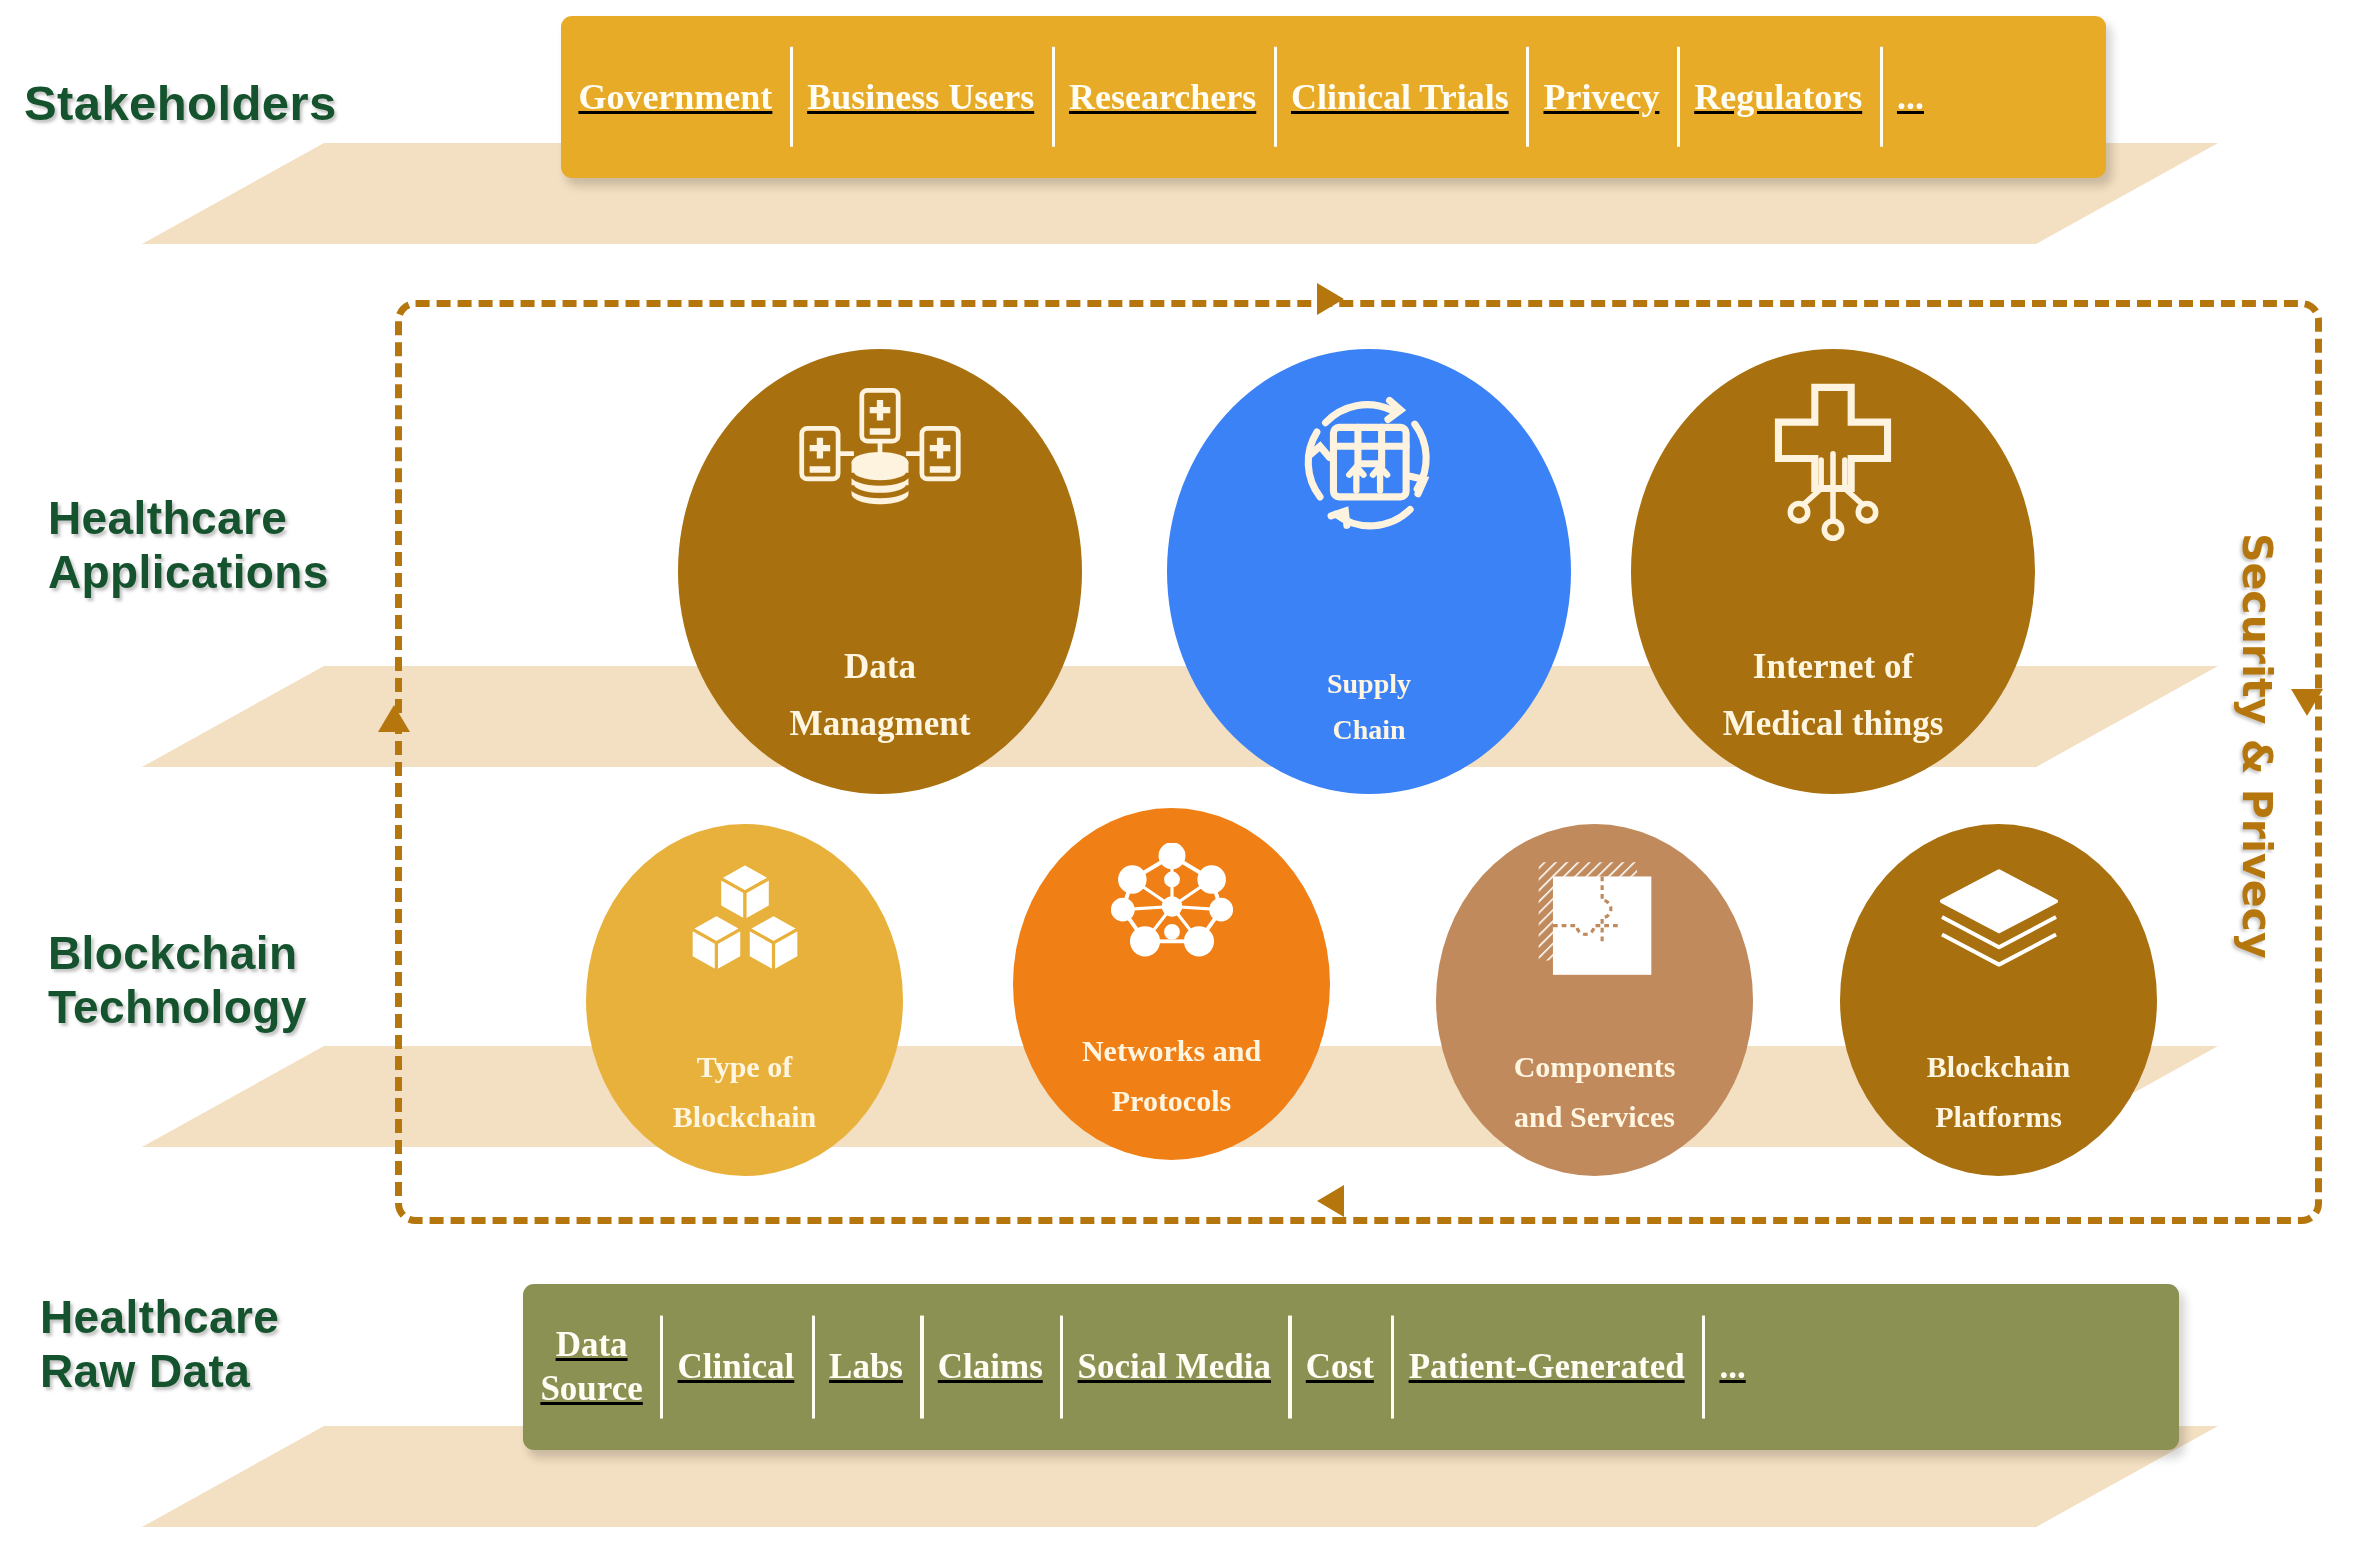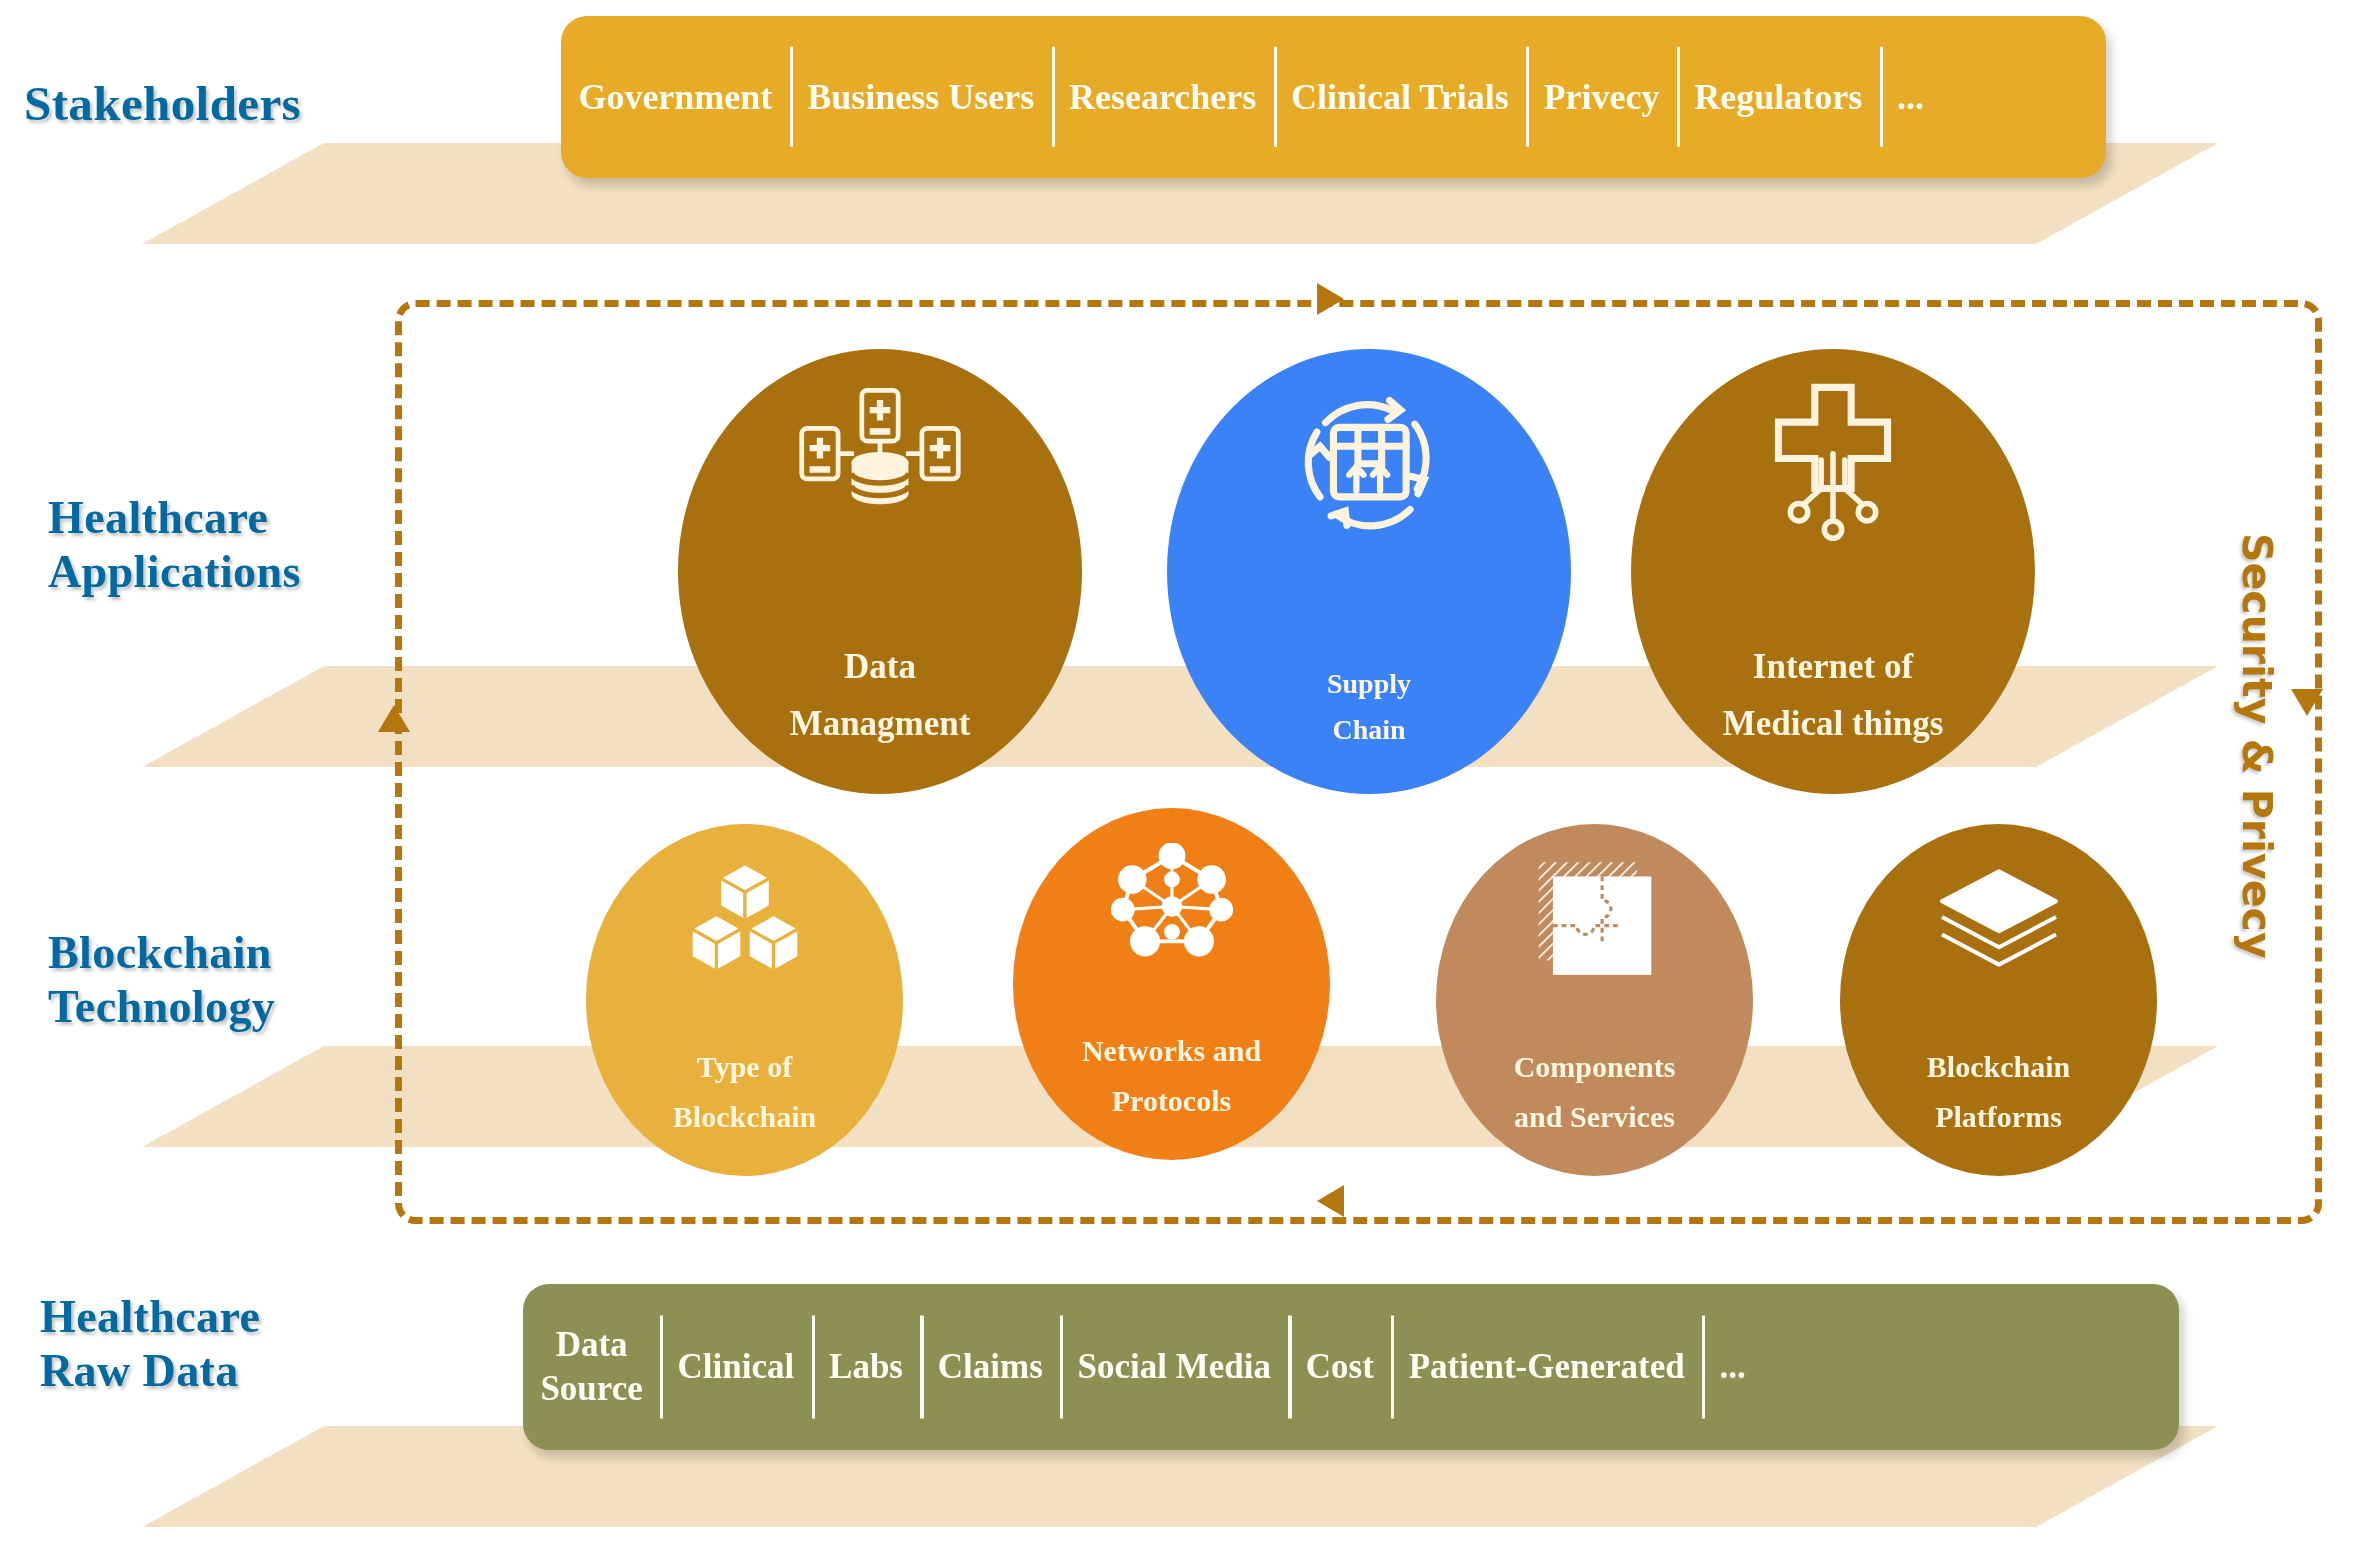--- a/index.html
+++ b/index.html
@@ -5,28 +5,29 @@
   html,body{margin:0;padding:0;background:#ffffff;}
   body{
     width:2377px;height:1546px;position:relative;overflow:hidden;
     font-family:"Liberation Serif",serif;
   }
   
   .slab{position:absolute;background:#f3dfc1;}
   .slab.sh{box-shadow:0 3.2px 8px rgba(0,0,0,.10);}
   
   .rowlabel{
-    position:absolute;color:#0369a1;font-family:Liberation Serif, serif;
+    position:absolute;color:#14532d;font-family:Liberation Sans, sans-serif;
     font-weight:bold;letter-spacing:0.4px;line-height:1.18;
     text-shadow:2.4px 3.2px 3.2px rgba(120,120,120,.45);
   }
   
   .barbox{
-    position:absolute;border-radius:26px;display:flex;align-items:center;
+    position:absolute;border-radius:11px;display:flex;align-items:center;
     box-shadow:5.5px 7.1px 9.5px rgba(0,0,0,.17);
+    text-decoration:underline;
   }
   .barbox.stake{background:#e8ab28;}
   .barbox.raw{background:#8b9153;}
   .cell{
     position:relative;display:flex;align-items:center;justify-content:center;
     color:#fffdf4;font-family:"Liberation Serif",serif;font-weight:bold;
     white-space:pre-line;text-align:center;line-height:1.25;
     padding:0 17.4px;height:100%;
   }
   .cell + .cell::before{

